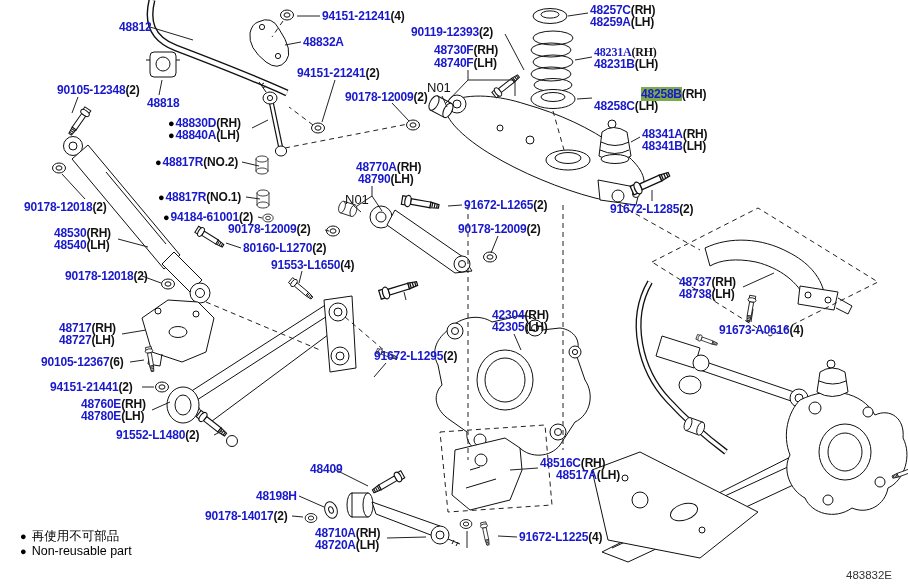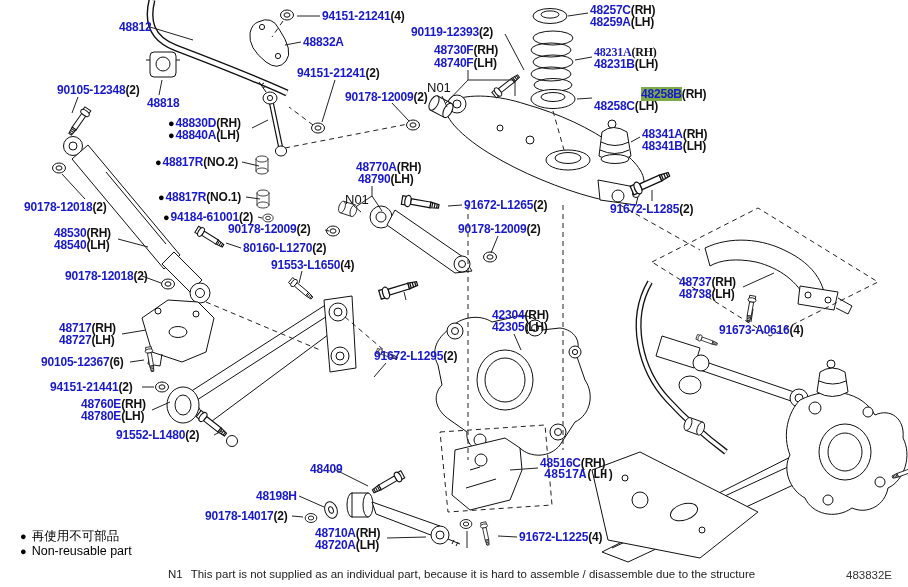--- a/index.html
+++ b/index.html
@@ -371,36 +371,33 @@
       <div class="lbl" style="left: 59px; top: 322px;"><span class="pn">48717</span><span>(RH)</span></div>
       <div class="lbl" style="left: 59px; top: 334px;"><span class="pn">48727</span><span>(LH)</span></div>
       <div class="lbl" style="left: 719px; top: 324px;"><span class="pn">91673-A0616</span><span>(4)</span></div>
       <div class="lbl" style="left: 41px; top: 356px;"><span class="pn">90105-12367</span><span>(6)</span></div>
       <div class="lbl" style="left: 50px; top: 381px;"><span class="pn">94151-21441</span><span>(2)</span></div>
       <div class="lbl" style="left: 81px; top: 398px;"><span class="pn">48760E</span><span>(RH)</span></div>
       <div class="lbl" style="left: 81px; top: 410px;"><span class="pn">48780E</span><span>(LH)</span></div>
       <div class="lbl" style="left: 116px; top: 429px;"><span class="pn">91552-L1480</span><span>(2)</span></div>
       <div class="lbl" style="left: 310px; top: 463px;"><span class="pn">48409</span><span></span></div>
       <div class="lbl" style="left: 540px; top: 457px;"><span class="pn">48516C</span><span>(RH)</span></div>
-      <div class="lbl" style="left: 544px; top: 469px; font-family: Liberation Mono, monospace;"><span class="pn">48517A</span><span>(LH)</span></div>
+      <div class="lbl" style="left: 556px; top: 469px;"><span class="pn">48517A</span><span>(LH)</span></div>
       <div class="lbl" style="left: 256px; top: 490px;"><span class="pn">48198H</span><span></span></div>
       <div class="lbl" style="left: 205px; top: 510px;"><span class="pn">90178-14017</span><span>(2)</span></div>
       <div class="lbl" style="left: 315px; top: 527px;"><span class="pn">48710A</span><span>(RH)</span></div>
       <div class="lbl" style="left: 315px; top: 539px;"><span class="pn">48720A</span><span>(LH)</span></div>
       <div class="lbl" style="left: 519px; top: 531px;"><span class="pn">91672-L1225</span><span>(4)</span></div>
       <div class="lbl" style="left: 425px; top: 551px; margin-top: 40px;"><span class="dot">●</span><span class="pn">90179-12027</span><span>(2)</span></div>
       <div class="n01" style="left: 427px; top: 81px;">N01</div>
       <div class="n01" style="left: 345px; top: 193px;">N01</div>
     </div>
 
 
   <div id="legend">
     <div><span class="b">●</span><span>再使用不可部品</span></div>
     <div><span class="b">●</span><span>Non-reusable part</span></div>
   </div>
 
-  <div id="footnote">
-    <span class="nid">N1</span><span>This part is not supplied as an individual part, because it is hard to assemble / disassemble due to the structure</span>
-  </div>
 
   <div id="diagcode">483832E</div>
 
 </div>
 
 </body></html>

